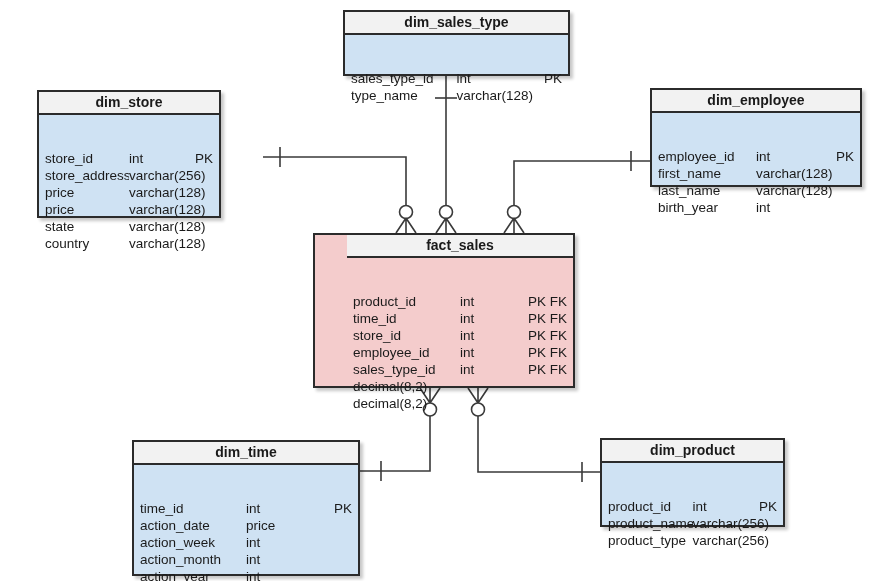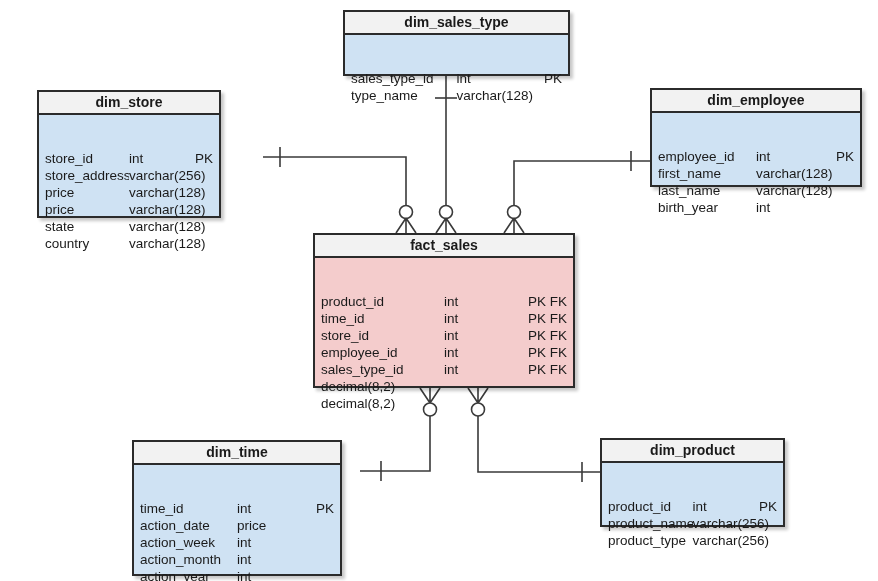--- a/index.html
+++ b/index.html
@@ -16,21 +16,21 @@
   #wires{position:absolute; left:0; top:0; width:878px; height:581px; z-index:0;}
   .rel{stroke:var(--line); stroke-width:1.6; fill:none;}
   .relc{stroke:var(--line); stroke-width:1.6; fill:#ffffff;}
   .table{
     position:absolute; z-index:1;
     border:2px solid var(--border);
     background:var(--dim-body);
     box-shadow:3px 3px 3px rgba(0,0,0,0.22);
     display:flex; flex-direction:column;
   }
-  .table.fact{background:var(--fact-body);}
+  .table.fact{background:var(--fact-body);padding-left:32px;}
   .thead{
     height:23px; flex:0 0 23px; background:var(--header);
     border-bottom:2px solid var(--border);
     font-size:14px; font-weight:bold; text-align:center; line-height:21px;
   }
   .tbody{
     flex:1 1 auto; display:flex; flex-direction:column;
     justify-content:flex-end; padding:2px 0;margin-top:33px;
   }
   .trow{display:flex; align-items:center; font-size:13.5px; line-height:17px; padding:0 6px;}
@@ -191,21 +191,21 @@
           <span class="ctype">decimal(8,2)</span>
           <span class="ckey"></span>
         </div>
         <div class="trow">
           <span class="ctype">decimal(8,2)</span>
           <span class="ckey"></span>
         </div>
       </div>
   </div>
 
-  <div class="table" style="left:132px; top:440px; width:210px; height:136px">
+  <div class="table" style="left:132px; top:440px; width:228px; height:136px">
     <div class="thead">dim_time</div>
     <div class="tbody">
         <div class="trow">
           <span class="cname">time_id</span>
           <span class="ctype">int</span>
           <span class="ckey">PK</span>
         </div>
         <div class="trow">
           <span class="cname">action_date</span>
           <span class="ctype">price</span>

